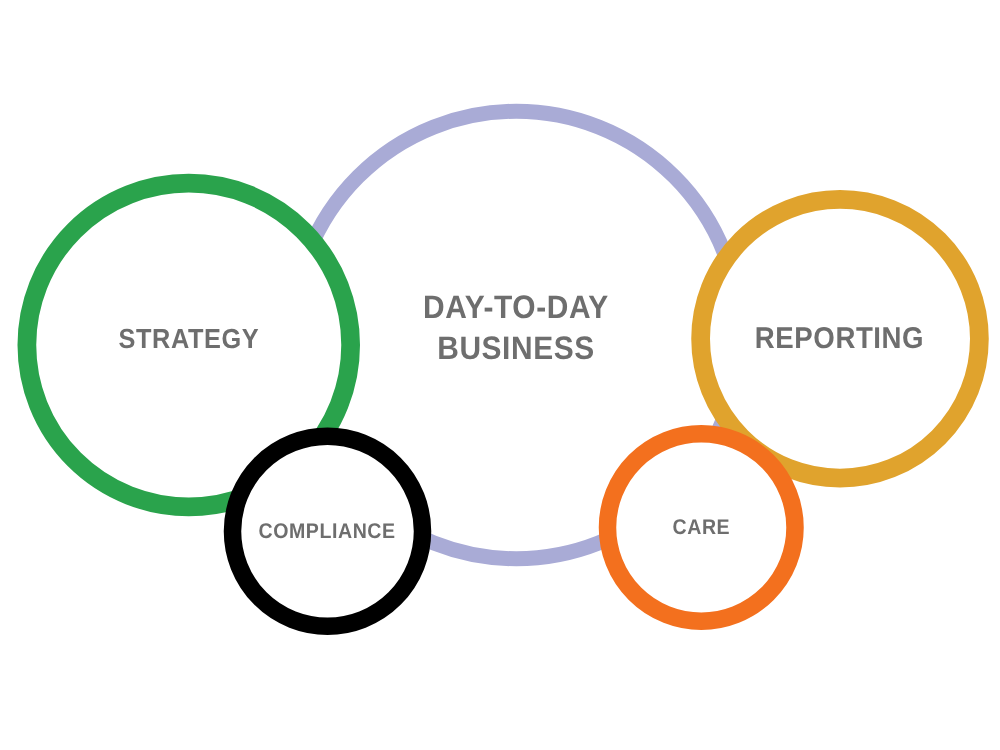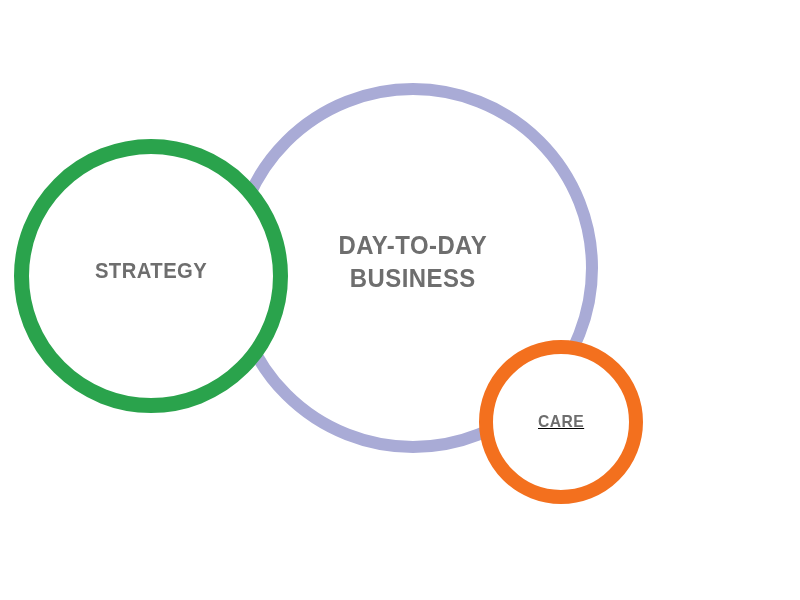--- a/index.html
+++ b/index.html
@@ -57,19 +57,25 @@
     <div class="label" style="color: rgb(110, 110, 110);">
       <span>DAY-TO-DAY</span>
       <span>BUSINESS</span>
     </div>
   </div>
 
   <div class="circle c-strategy" style="border-color: rgb(42, 163, 76); background: rgb(255, 255, 255);">
     <div class="label" style="color: rgb(110, 110, 110);">STRATEGY</div>
   </div>
 
+  <div class="circle c-reporting" style="border-color: rgb(224, 163, 45); background: rgb(255, 255, 255);">
+    <div class="label" style="color: rgb(110, 110, 110);">REPORTING</div>
+  </div>
 
+  <div class="circle c-compliance" style="border-color: rgb(0, 0, 0); background: rgb(255, 255, 255);">
+    <div class="label" style="color: rgb(110, 110, 110);">COMPLIANCE</div>
+  </div>
 
-  <div class="circle c-care" style="border-color: rgb(243, 112, 30); background: rgb(255, 255, 255); text-decoration: underline;">
+  <div class="circle c-care" style="border-color: rgb(243, 112, 30); background: rgb(255, 255, 255);">
     <div class="label" style="color: rgb(110, 110, 110);">CARE</div>
   </div>
 
 </div>
 
 </body></html>

